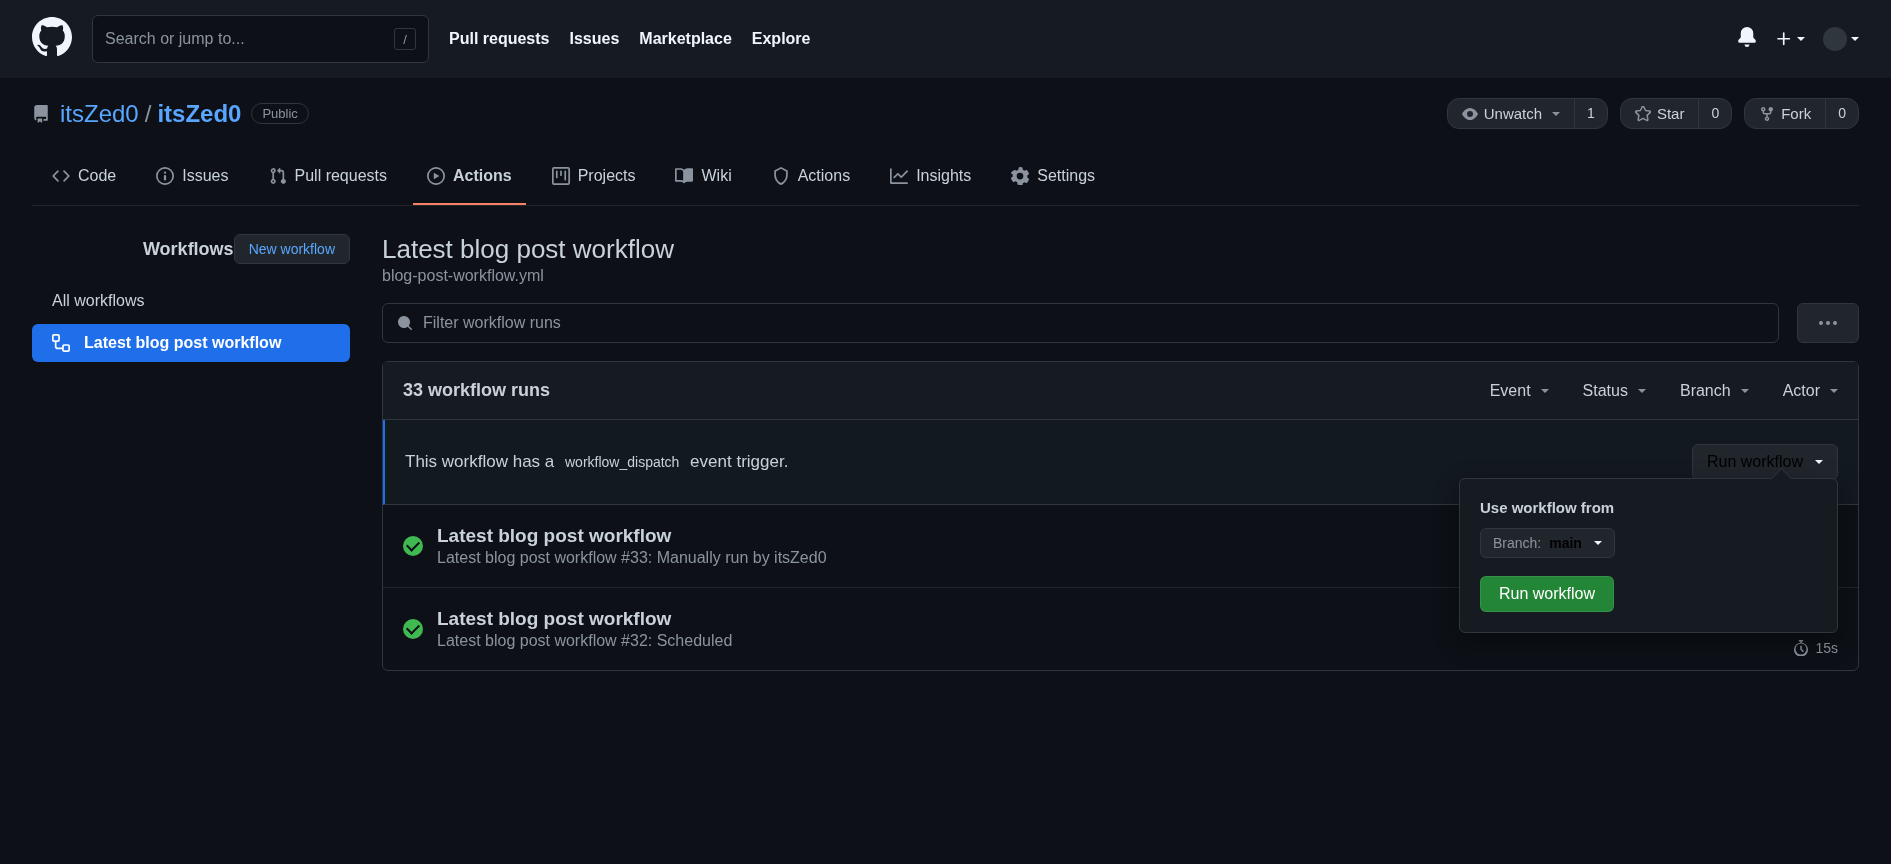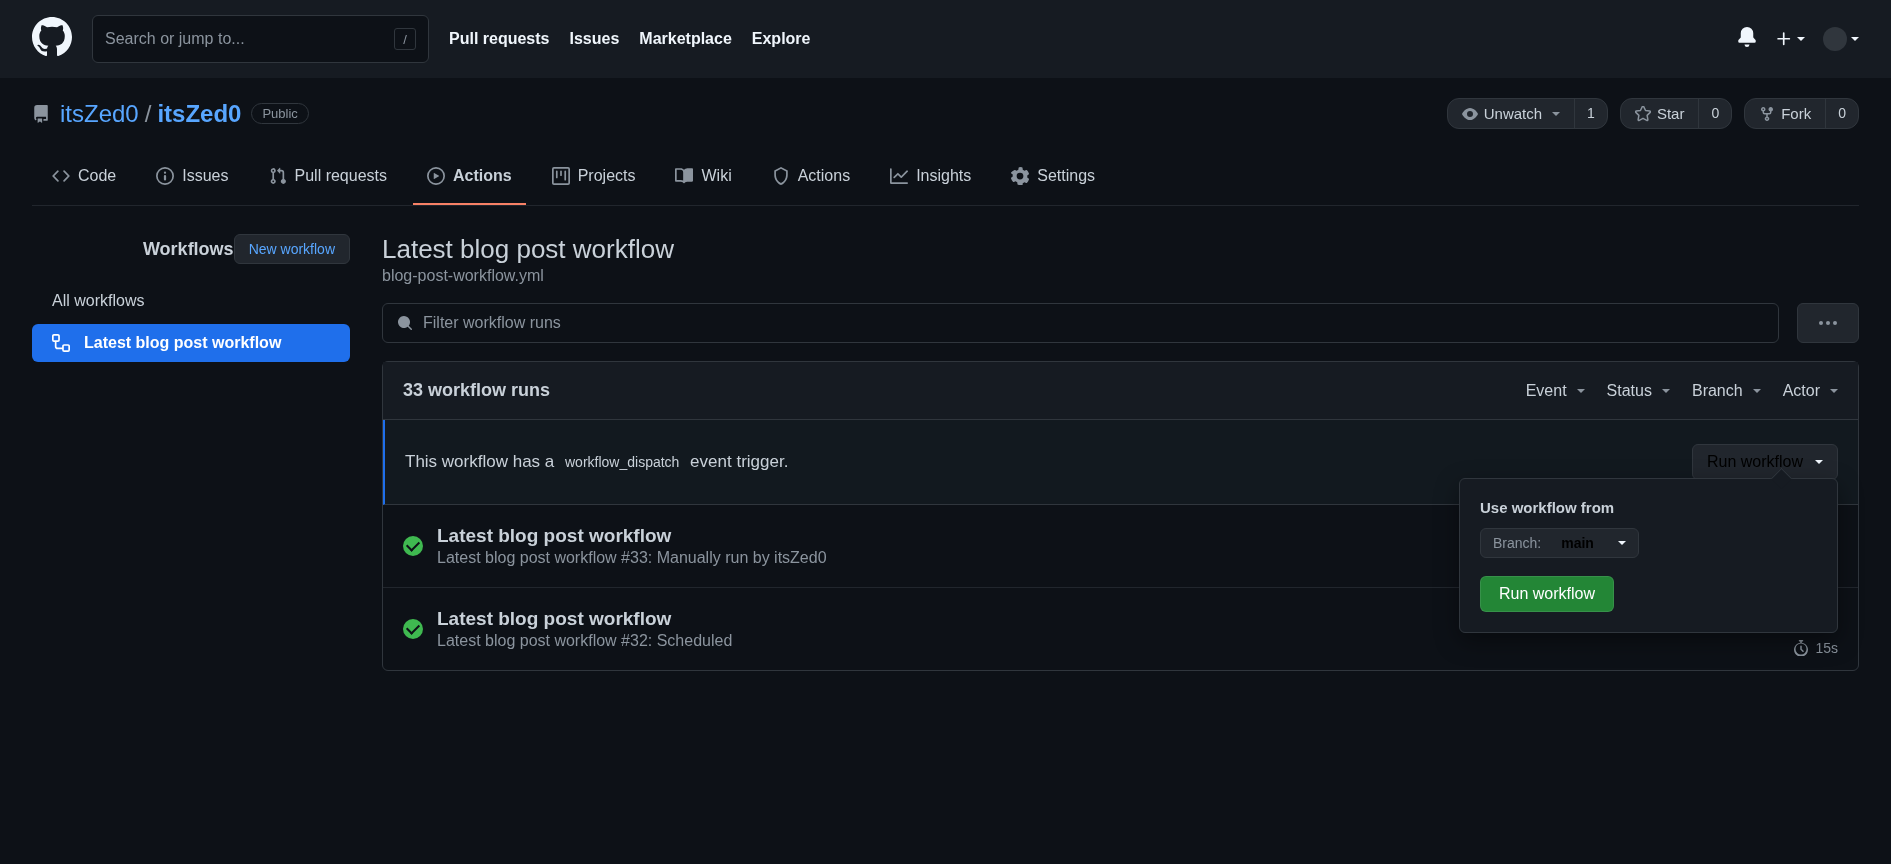--- a/index.html
+++ b/index.html
@@ -61,33 +61,33 @@
 .filter-input-wrap { flex: 1; border: 1px solid #30363d; border-radius: 6px; display: flex; align-items: center; padding: 0 14px; height: 40px; background: #0d1117; }
 .filter-input-wrap svg { fill: #8b949e; margin-right: 10px; }
 .filter-input-wrap input { background: transparent; border: none; outline: none; color: #c9d1d9; flex: 1; font-size: 16px; }
 .filter-input-wrap input::placeholder { color: #8b949e; }
 .kebab-btn { width: 62px; height: 40px; border: 1px solid #30363d; border-radius: 6px; display: flex; align-items: center; justify-content: center; gap: 3px; background: #21262d; }
 .kebab-btn .dot { width: 4px; height: 4px; background: #8b949e; border-radius: 50%; }
 
 .runs-panel { border: 1px solid #30363d; border-radius: 6px; }
 .runs-header { display: flex; align-items: center; padding: 18px 20px; background: #161b22; border-bottom: 1px solid #30363d; }
 .runs-count { font-size: 18px; font-weight: 600; }
-.filter-dropdowns { margin-left: auto; display: flex; gap: 22px; }
+.filter-dropdowns { margin-left: auto; display: flex; gap: 34px; }
 .filter-dd { display: flex; align-items: center; gap: 6px; font-size: 16px; color: #c9d1d9; }
 .filter-dd .caret { border-top-color: #8b949e; }
 
 .dispatch-banner { display: flex; align-items: center; padding: 24px 20px; border-bottom: 1px solid #30363d; background: #12191f; border-left: 2px solid #1f6feb; position: relative; }
 .dispatch-text { font-size: 17px; }
 .dispatch-text code { font-family: Liberation Sans, sans-serif; font-size: 14px; padding: 2px 6px; }
 .run-wf-dd { margin-left: auto; background: #21262d; border: 1px solid #30363d; border-radius: 6px; padding: 8px 14px; font-size: 16px; display: flex; align-items: center; gap: 8px; font-weight: 500; }
 
 .popup { position: absolute; right: 20px; top: 58px; width: 379px; background: #161b22; border: 1px solid #30363d; border-radius: 6px; padding: 20px; box-shadow: 0 8px 24px rgba(0,0,0,.4); z-index: 10; }
 .popup::before { content: ''; position: absolute; top: -8px; right: 48px; width: 14px; height: 14px; background: #161b22; border-left: 1px solid #30363d; border-top: 1px solid #30363d; transform: rotate(45deg); }
 .popup-heading { font-size: 15px; font-weight: 600; margin-bottom: 12px; }
-.branch-select { display: inline-flex; align-items: center; gap: 20px; background: #21262d; border: 1px solid #30363d; border-radius: 6px; padding: 6px 12px; font-size: 14px; margin-bottom: 18px; }
+.branch-select { display: inline-flex; align-items: center; gap: 8px; background: #21262d; border: 1px solid #30363d; border-radius: 6px; padding: 6px 12px; font-size: 14px; margin-bottom: 18px; }
 .branch-select .label { color: #8b949e; }
 .branch-select .val { font-weight: 600; }
 .run-btn-green { background: #238636; color: #fff; border: 1px solid rgba(240,246,252,.1); border-radius: 6px; padding: 8px 18px; font-size: 16px; font-weight: 500; }
 
 .run-item { display: flex; align-items: center; padding: 20px; border-bottom: 1px solid #21262d; gap: 14px; position: relative; }
 .run-item:last-child { border-bottom: none; }
 .status-dot { width: 20px; height: 20px; background: #3fb950; border-radius: 50%; display: flex; align-items: center; justify-content: center; flex-shrink: 0; }
 .status-dot::after { content: ''; width: 6px; height: 10px; border-right: 2px solid #0d1117; border-bottom: 2px solid #0d1117; transform: rotate(45deg) translate(-1px,-1px); }
 .run-info { flex: 1; }
 .run-title { font-size: 19px; font-weight: 600; color: #c9d1d9; margin-bottom: 2px; }

